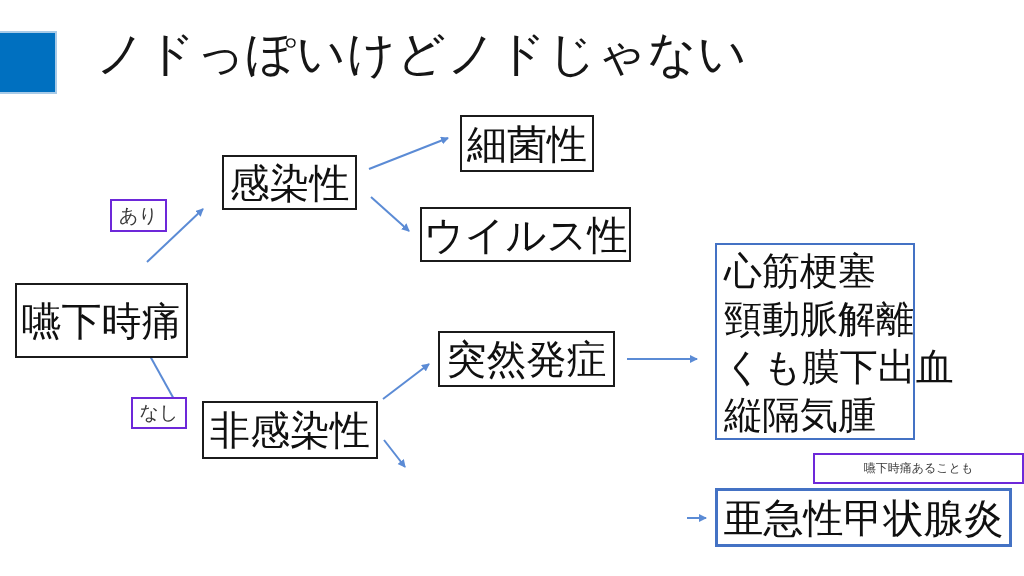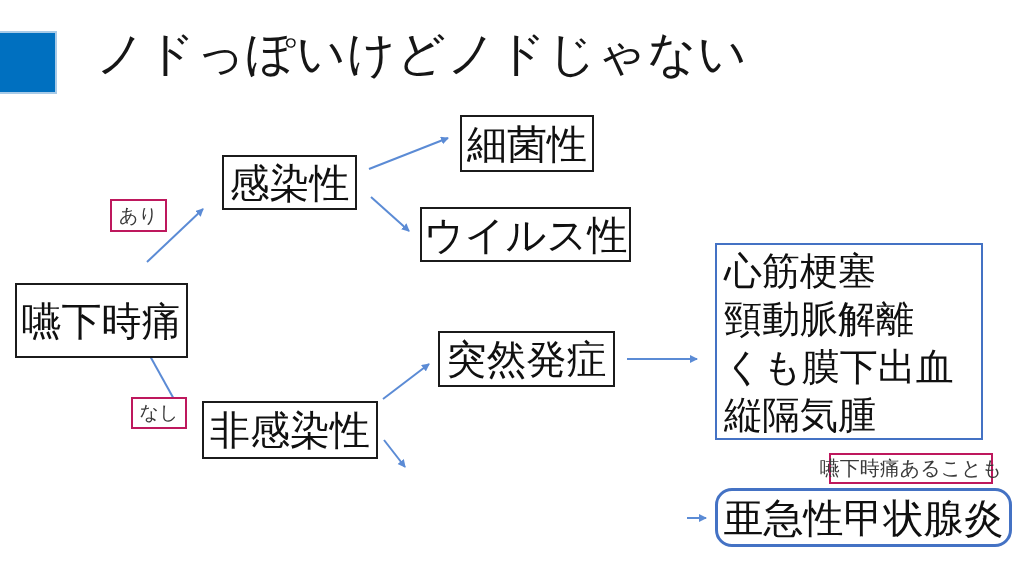--- a/index.html
+++ b/index.html
@@ -9,36 +9,36 @@
   }
   
   #title-block{position:absolute;left:0;top:0;width:1024px;height:100px;}
   #title-bullet{position:absolute;left:0;top:33px;width:55px;height:59px;background:#0070C0;outline:2px solid #a8cbe8;}
   #page-title{position:absolute;left:96px;top:22px;font-size:48px;letter-spacing:1px;font-weight:500;color:#161616;white-space:nowrap;}
   
   .box{position:absolute;box-sizing:border-box;background:#fff;border:2px solid #1b1b1b;
        display:flex;align-items:center;justify-content:center;white-space:nowrap;color:#101010;}
   .node{font-size:40px;line-height:1;}
   .blue-border{border-color:#4472C4;}
-  .green-tag{border:2px solid #be185d;font-size:19px;color:#3a3a3a;}
+  .green-tag{border:2px solid #6d28d9;font-size:19px;color:#3a3a3a;}
   
   #node-root{left:15px;top:283px;width:173px;height:75px;}
   #tag-ari{left:110px;top:199px;width:57px;height:33px;}
   #node-infectious{left:222px;top:155px;width:135px;height:55px;}
   #node-bacterial{left:460px;top:115px;width:134px;height:57px;}
   #node-viral{left:420px;top:207px;width:211px;height:55px;}
   #tag-nashi{left:110px;top:397px;width:56px;height:32px;margin-left:21px;}
   #node-noninfectious{left:202px;top:401px;width:176px;height:58px;}
   #node-sudden{left:438px;top:331px;width:177px;height:56px;}
-  #box-causes{left:715px;top:243px;width:268px;height:197px;border-width:2px;
+  #box-causes{left:715px;top:243px;width:200px;height:197px;border-width:2px;
               display:block;padding:2px 0 0 7px;}
   #box-causes .cause-line{font-size:38px;line-height:48px;white-space:nowrap;}
   #node-hyper{left:395px;top:490px;width:288px;height:57px;}
-  #tag-note{left:813px;top:453px;width:164px;height:31px;font-size:20px;margin-left:16px;}
-  #node-subacute{left:715px;top:488px;width:297px;height:59px;border-width:3px;border-radius:17px;}
+  #tag-note{left:813px;top:453px;width:211px;height:31px;font-size:12px;}
+  #node-subacute{left:715px;top:488px;width:297px;height:59px;border-width:3px;}
   
   #arrows{position:absolute;left:0;top:0;width:1024px;height:576px;pointer-events:none;}
 </style>
 </head>
 <body>
 
 <div id="slide">
 
   <div id="title-block">
     <div id="title-bullet"></div>

